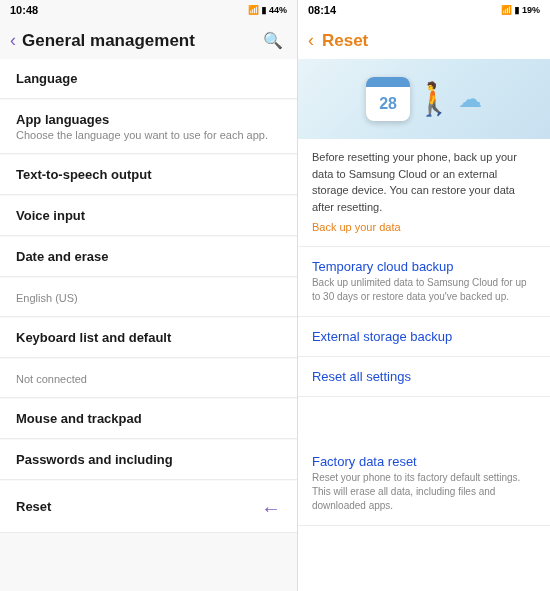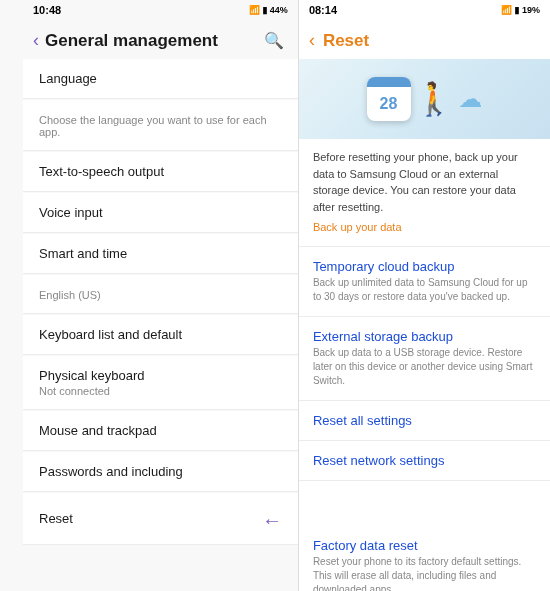--- a/index.html
+++ b/index.html
@@ -14,21 +14,20 @@
 
     
     .left-panel {
       width: 325px;
       height: 591px;
       background: #f8f8f8;
       display: flex;
       flex-direction: column;
       border-right: 1px solid #ddd;
       overflow: hidden;
-      padding-left: 23px;
     }
 
     .status-bar-left {
       display: flex;
       justify-content: space-between;
       align-items: center;
       padding: 4px 10px;
       font-size: 10px;
       font-weight: 600;
       background: #f8f8f8;
@@ -87,21 +86,21 @@
     .menu-item {
       padding: 12px 16px;
       border-bottom: 1px solid #ececec;
       cursor: pointer;
       background: #fff;
       margin-bottom: 1px;
     }
 
     .menu-item-title {
       font-size: 13px;
-      font-weight: 400;
+      font-weight: 700;
       color: #1a1a1a;
     }
 
     .menu-item-subtitle {
       font-size: 11px;
       color: #888;
       margin-top: 2px;
     }
 
     .reset-item {
@@ -268,45 +267,45 @@
     <span class="search-icon-left">🔍</span>
   </div>
 
   <div class="menu-list">
 
     <div class="menu-item">
       <div class="menu-item-title">Language</div>
     </div>
 
     <div class="menu-item">
+      <div class="menu-item-title">App languages</div>
       <div class="menu-item-subtitle">Choose the language you want to use for each app.</div>
     </div>
 
     <div class="menu-item">
       <div class="menu-item-title">Text-to-speech output</div>
     </div>
 
     <div class="menu-item">
       <div class="menu-item-title">Voice input</div>
     </div>
 
     <div class="menu-item">
-      <div class="menu-item-title">Smart and time</div>
+      <div class="menu-item-title">Date and erase</div>
     </div>
 
     <div class="menu-item">
       <div class="menu-item-subtitle">English (US)</div>
     </div>
 
     <div class="menu-item">
       <div class="menu-item-title">Keyboard list and default</div>
     </div>
 
     <div class="menu-item">
-      <div class="menu-item-title">Physical keyboard</div>
       <div class="menu-item-subtitle">Not connected</div>
     </div>
 
     <div class="menu-item">
       <div class="menu-item-title">Mouse and trackpad</div>
     </div>
 
     <div class="menu-item">
       <div class="menu-item-title">Passwords and including</div>
     </div>
@@ -357,30 +356,26 @@
       <span class="backup-link">Back up your data</span>
     </div>
 
     <div class="reset-option">
       <div class="reset-option-title">Temporary cloud backup</div>
       <div class="reset-option-desc">Back up unlimited data to Samsung Cloud for up to 30 days or restore data you've backed up.</div>
     </div>
 
     <div class="reset-option">
       <div class="reset-option-title">External storage backup</div>
-      <div class="reset-option-desc">Back up data to a USB storage device. Restore later on this device or another device using Smart Switch.</div>
     </div>
 
     <div class="reset-option">
       <div class="reset-option-title">Reset all settings</div>
     </div>
 
-    <div class="reset-option">
-      <div class="reset-option-title">Reset network settings</div>
-    </div>
 
 
     <div class="reset-factory">
       <div class="reset-option-title">Factory data reset</div>
       <div class="reset-option-desc">Reset your phone to its factory default settings. This will erase all data, including files and downloaded apps.</div>
     </div>
 
   </div>
 </div>
 

